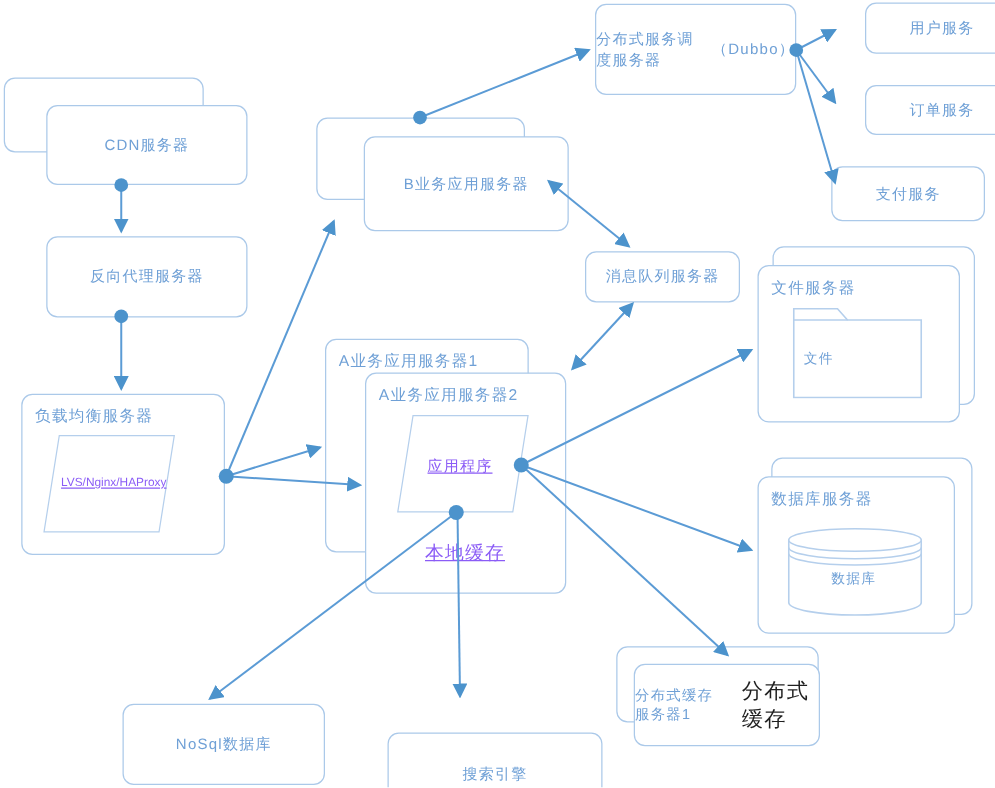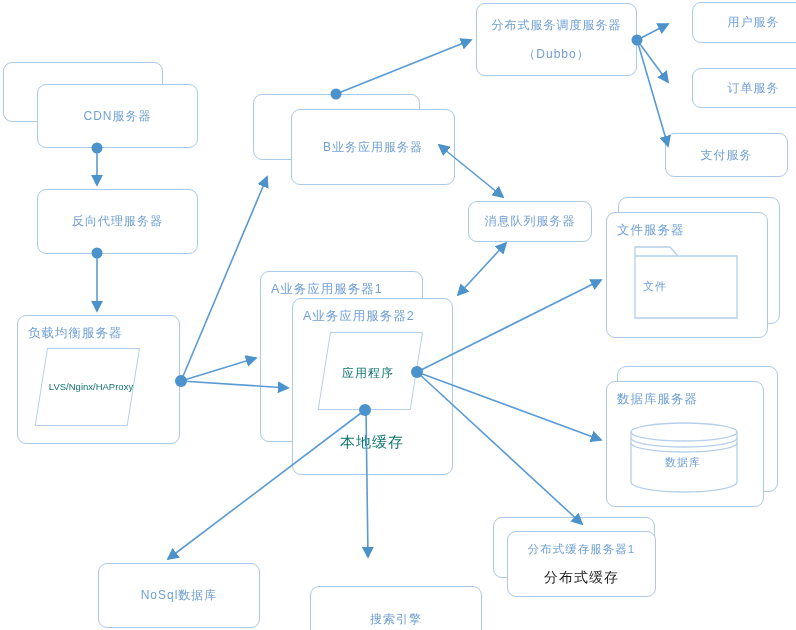--- a/index.html
+++ b/index.html
@@ -13,22 +13,22 @@
   }
   .ghost{background:#ffffff;}
   .center{display:flex;align-items:center;justify-content:center;text-align:center;margin-left:20px;}
   .lbl{color:#6fa0d6;font-size:12px;letter-spacing:1px;}
   .corner-lbl{position:absolute;left:10px;top:9px;color:#6fa0d6;font-size:12.5px;letter-spacing:1px;text-align:center;}
   .dark{color:#1f1f1f;}
   .para{
     position:absolute;border:1.3px solid #b5cfec;background:#ffffff;
     transform:skewX(-9deg);transform-origin:top left;box-sizing:border-box;
   }
-  .para-text{position:absolute;text-align:center;color:#0f766e;}
-  .two-line{display:flex;flex-direction:column;align-items:center;justify-content:center;gap:12px;}
+  .para-text{position:absolute;text-align:center;color:#8b5cf6;text-decoration:underline;}
+  .two-line{display:flex;flex-direction:row;align-items:center;justify-content:center;gap:12px;}
   svg.edges{position:absolute;left:0;top:0;pointer-events:none;z-index:30;}
   .inner-icon{position:absolute;}
   .icon-text{position:absolute;color:#6fa0d6;font-size:11px;letter-spacing:1px;}
 </style>
 </head>
 <body>
 
 <div id="canvas">
 
   <div class="box ghost" style="left:3px;top:62px;width:160px;height:60px"></div>
@@ -107,21 +107,21 @@
 
   <div class="box center" style="left:78px;top:563px;width:162px;height:65px">
     <span class="lbl">NoSql数据库</span>
   </div>
   <div class="box center" style="left:290px;top:586px;width:172px;height:66px">
     <span class="lbl">搜索引擎</span>
   </div>
 
   <div class="box two-line" style="left:507px;top:531px;width:149px;height:66px">
     <span class="lbl" style="font-size:11.5px">分布式缓存服务器1</span>
-    <span class="lbl dark" style="font-size:14px">分布式缓存</span>
+    <span class="lbl dark" style="font-size:17px">分布式缓存</span>
   </div>
 
   <svg class="edges" width="796" height="630" viewBox="0 0 796 630">
     <defs>
       <marker id="arr" viewBox="0 0 10 10" refX="8.5" refY="5" markerWidth="7.5" markerHeight="7.5" orient="auto-start-reverse">
         <path d="M0,0 L10,5 L0,10 Z" fill="#4c93cc"></path>
       </marker>
     </defs>
     <g stroke="#5b9bd5" stroke-width="1.6" fill="none">
       <path d="M97,148 L97,185" marker-end="url(#arr)"></path>

